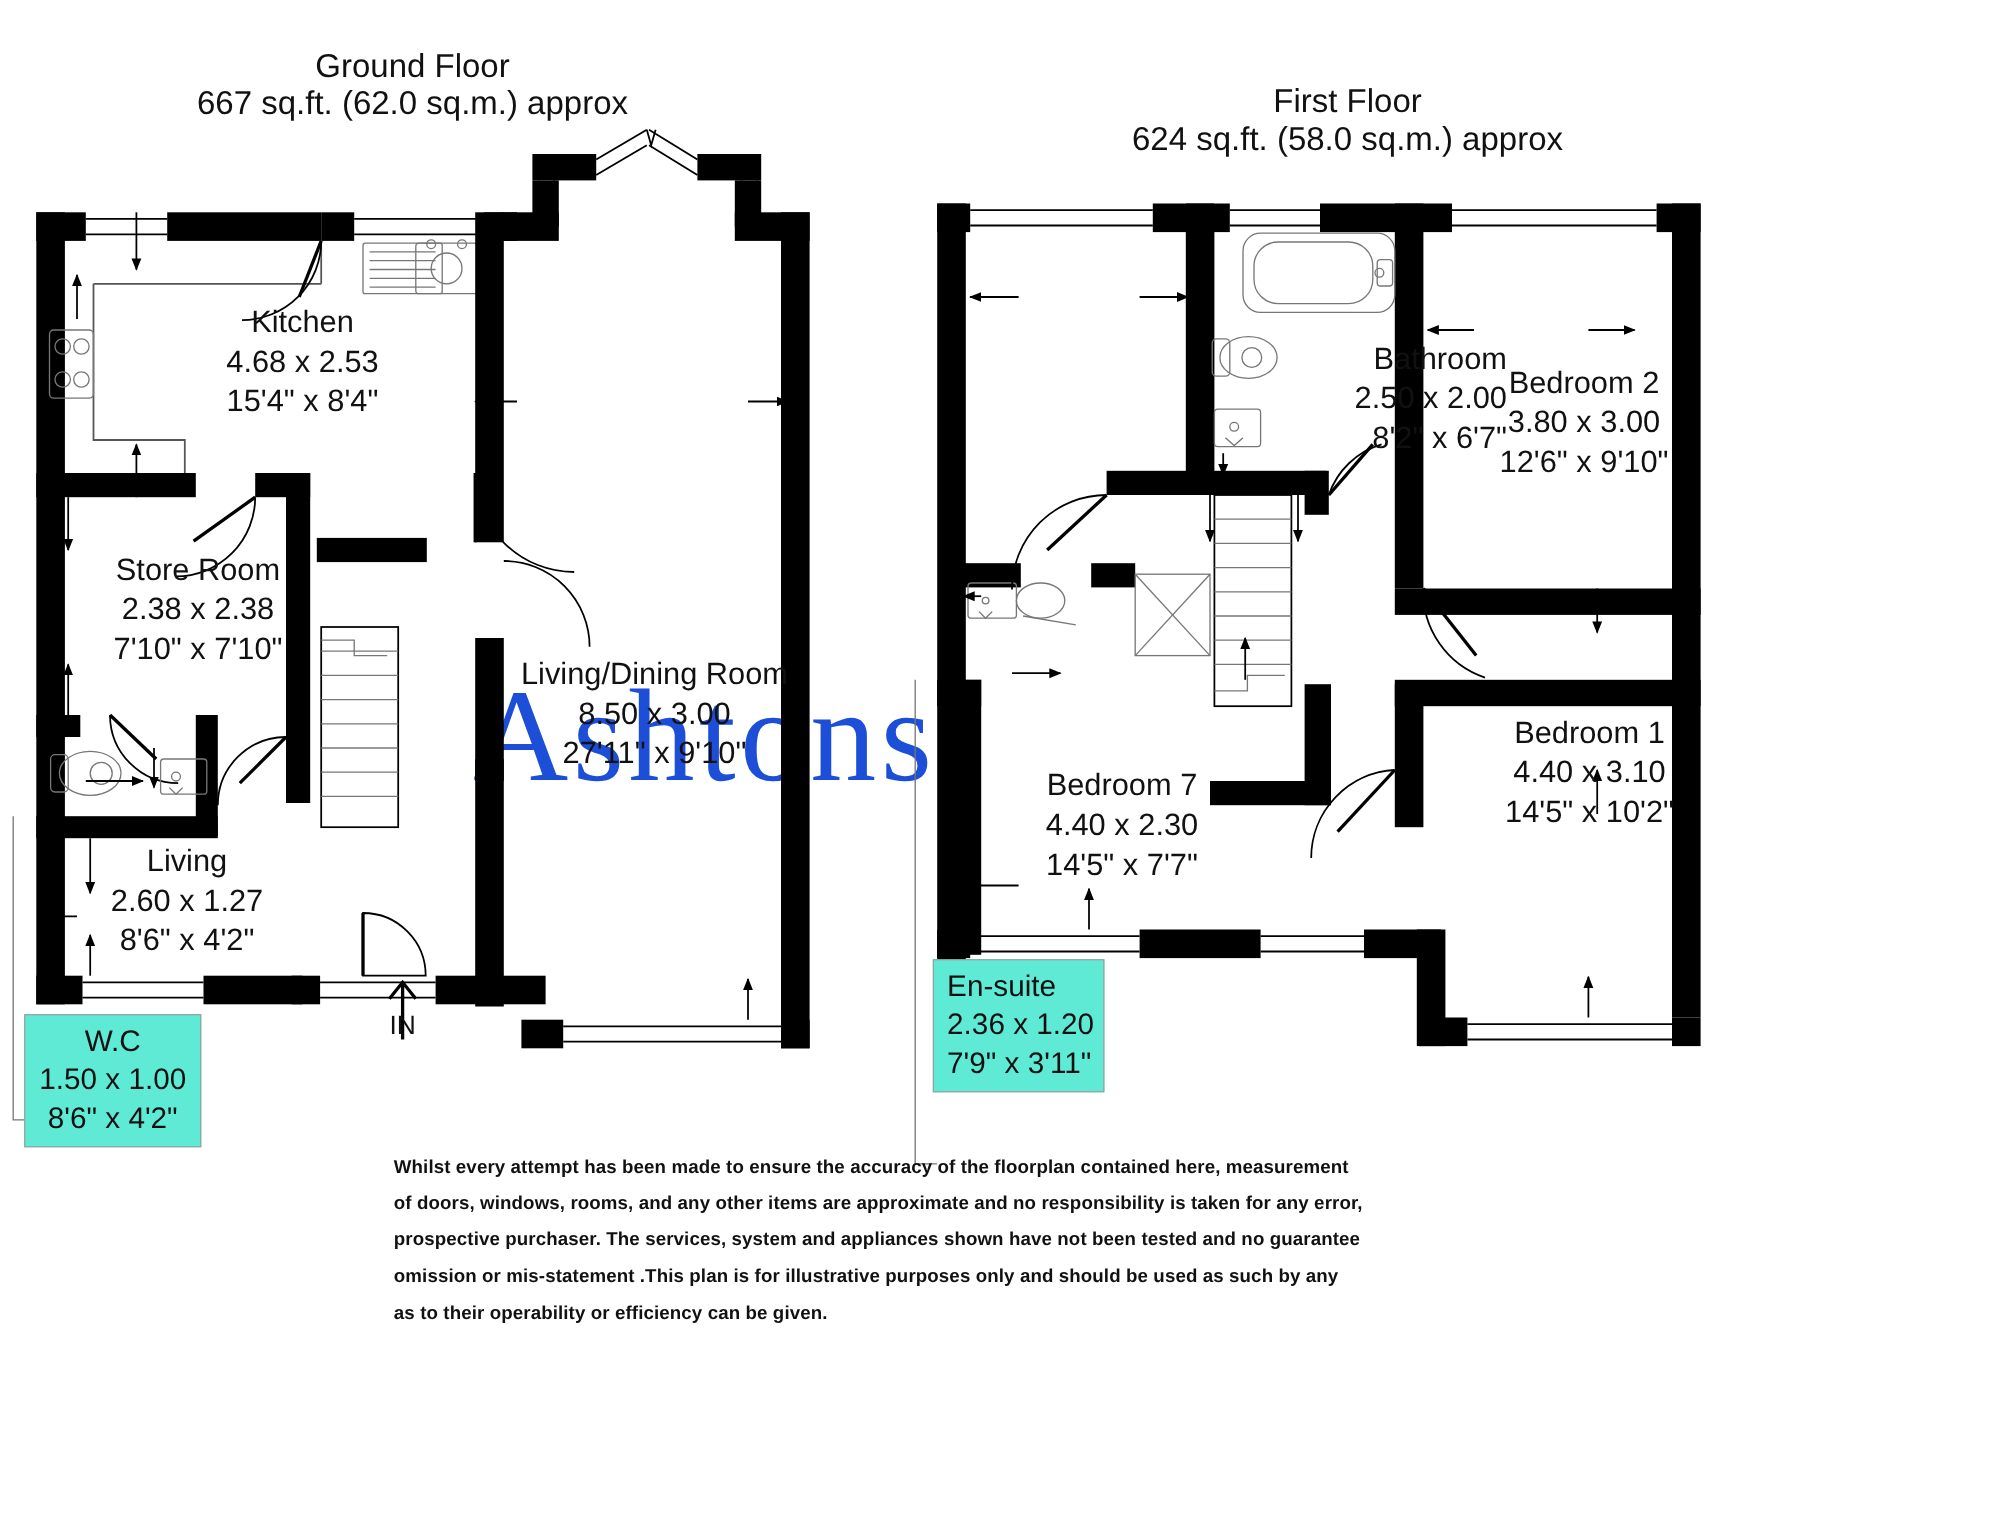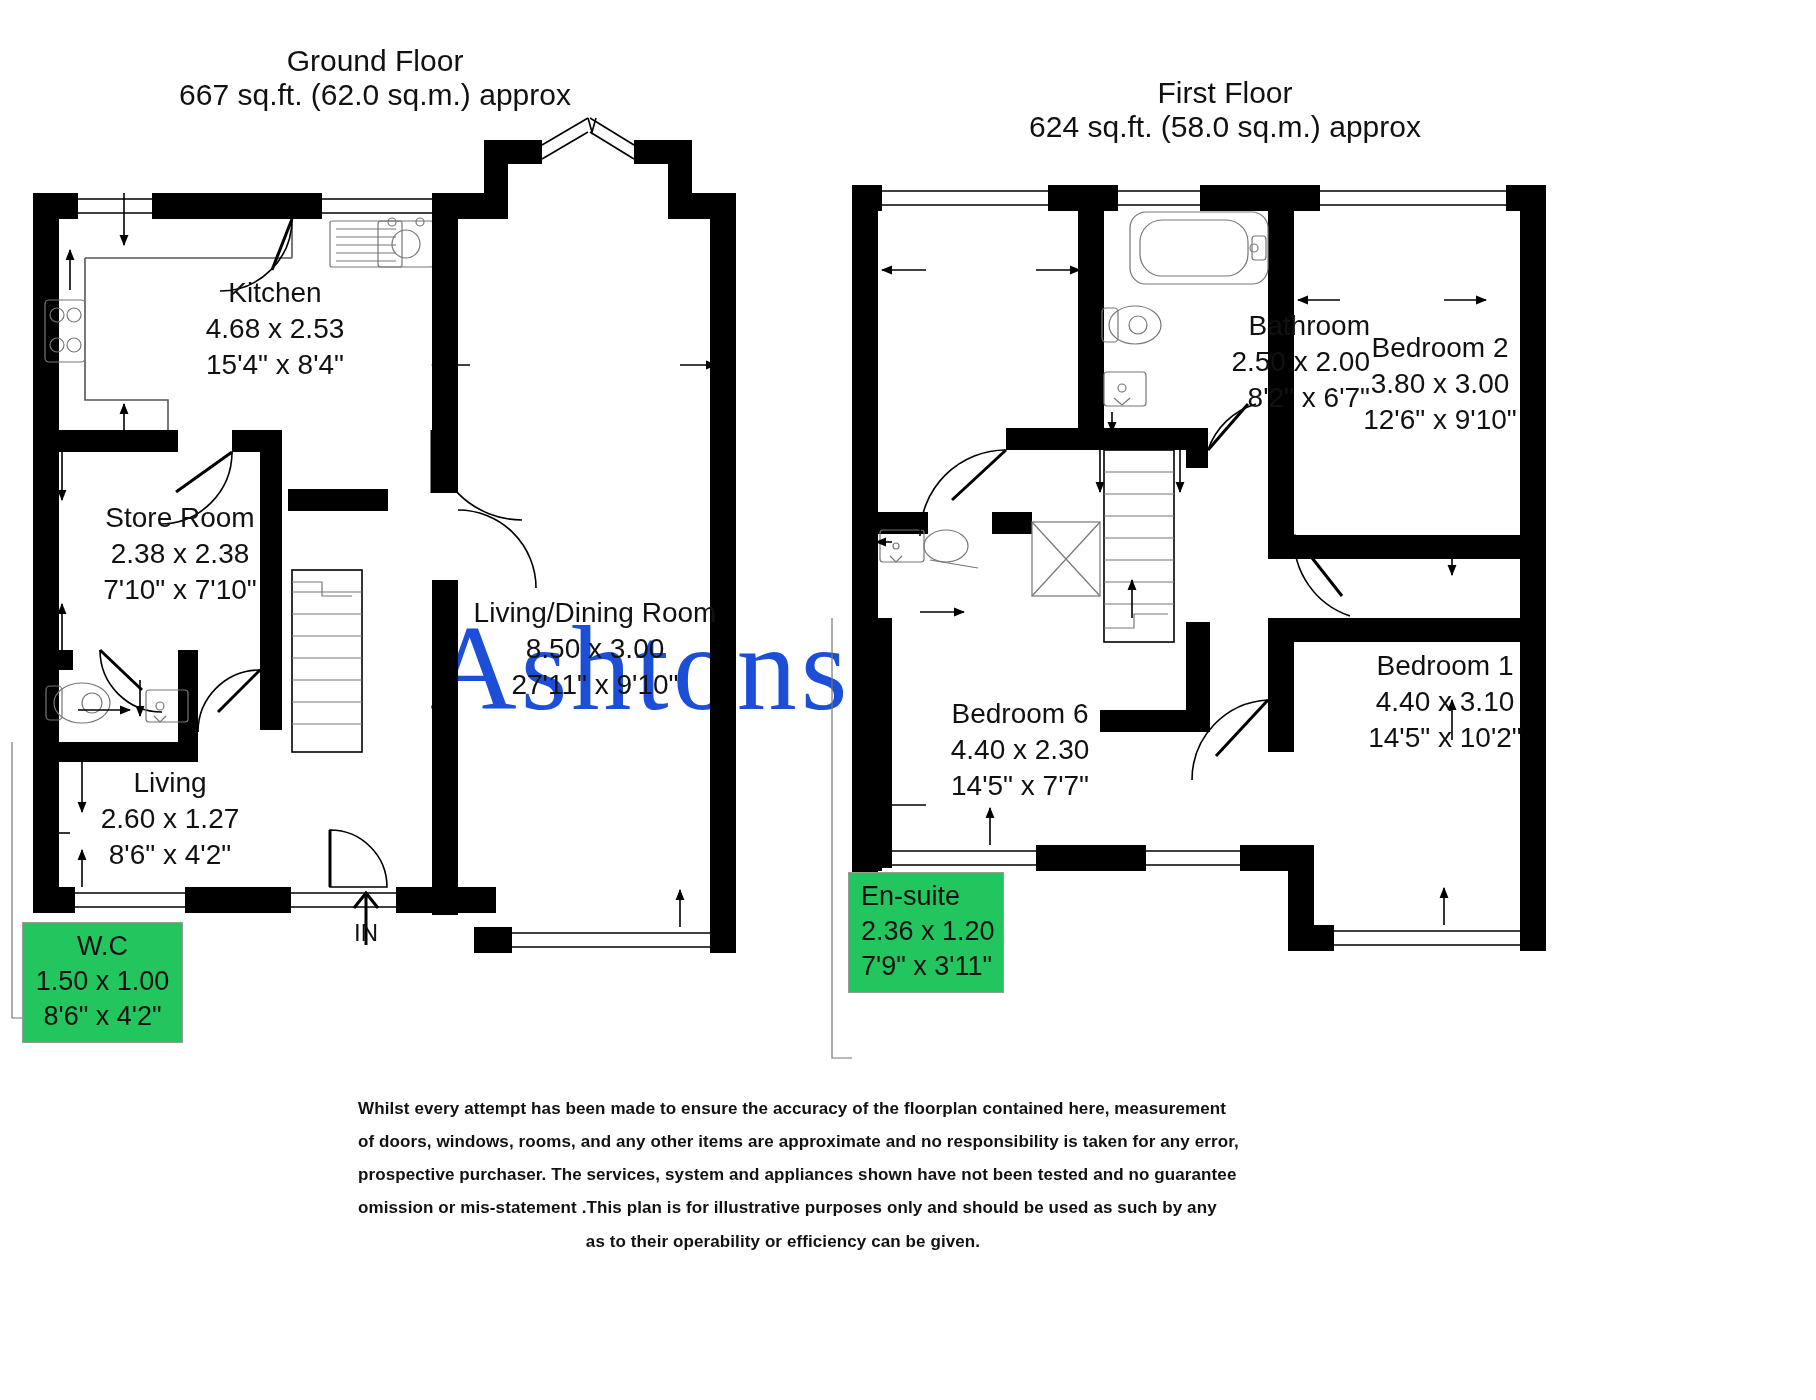--- a/index.html
+++ b/index.html
@@ -41,38 +41,37 @@
   }
   .room-label {
     text-align: center;
     font-size: 28px;
   }
   .room-label .rl-name { display: block; }
   .room-label .rl-metric { display: block; }
   .room-label .rl-imperial { display: block; }
   .boxed {
     border: 1px solid #9a9a9a;
-    background: #22c55e;
+    background: #5eead4;
     padding: 6px 12px 8px 12px;
     text-align: center;
     font-size: 27px;
     line-height: 1.3;
   }
   .boxed span { display: block; }
   .total-area {
     text-align: center;
     font-size: 30px;
   }
   .disclaimer {
-    text-align: center;
+    text-align: left;
     font-size: 17px;
     line-height: 1.95;
     font-weight: bold;
     letter-spacing: 0.1px;
-    margin-top: 48px;
   }
   .disclaimer span { display: block; }
   .in-label {
     font-size: 24px;
     text-align: center;
   }
   .watermark {
     position: absolute;
     left: 430px;
     top: 600px;
@@ -459,21 +458,21 @@
     <span class="rl-imperial">12'6" x 9'10"</span>
   </div>
 
   <div class="txt room-label" style="left:1300px; top:648px; width:290px;">
     <span class="rl-name">Bedroom 1</span>
     <span class="rl-metric">4.40 x 3.10</span>
     <span class="rl-imperial">14'5" x 10'2"</span>
   </div>
 
   <div class="txt room-label" style="left:880px; top:696px; width:280px;">
-    <span class="rl-name">Bedroom 6</span>
+    <span class="rl-name">Bedroom 7</span>
     <span class="rl-metric">4.40 x 2.30</span>
     <span class="rl-imperial">14'5" x 7'7"</span>
   </div>
 
   <div class="txt boxed" style="left:848px; top:872px; width:130px; text-align:left;">
     <span>En-suite</span>
     <span>2.36 x 1.20</span>
     <span>7'9" x 3'11"</span>
   </div>
 

